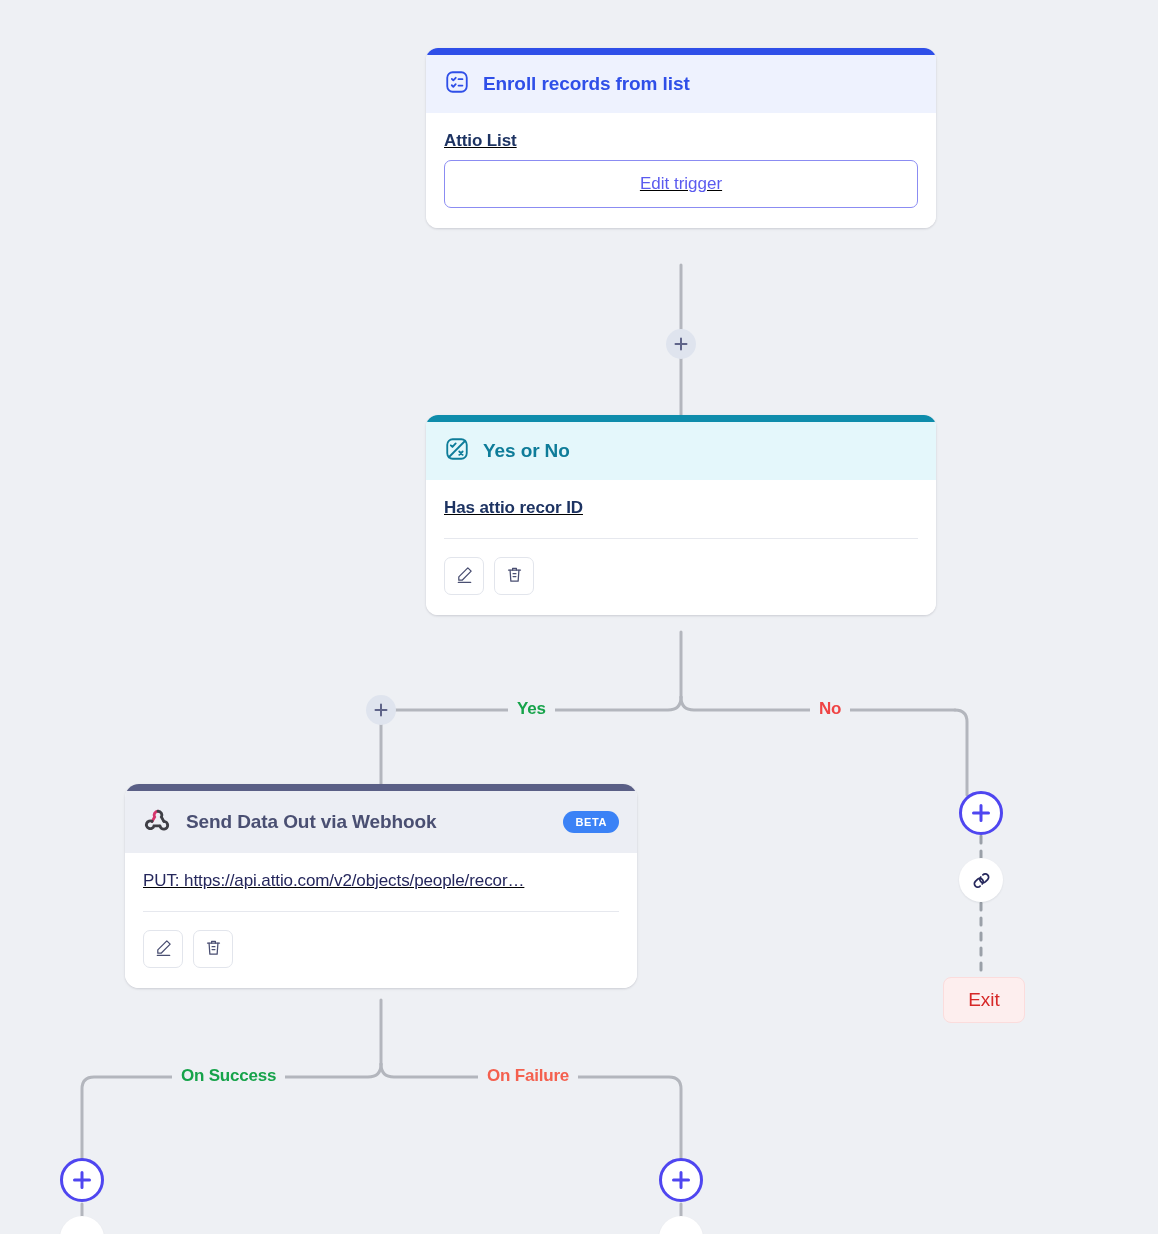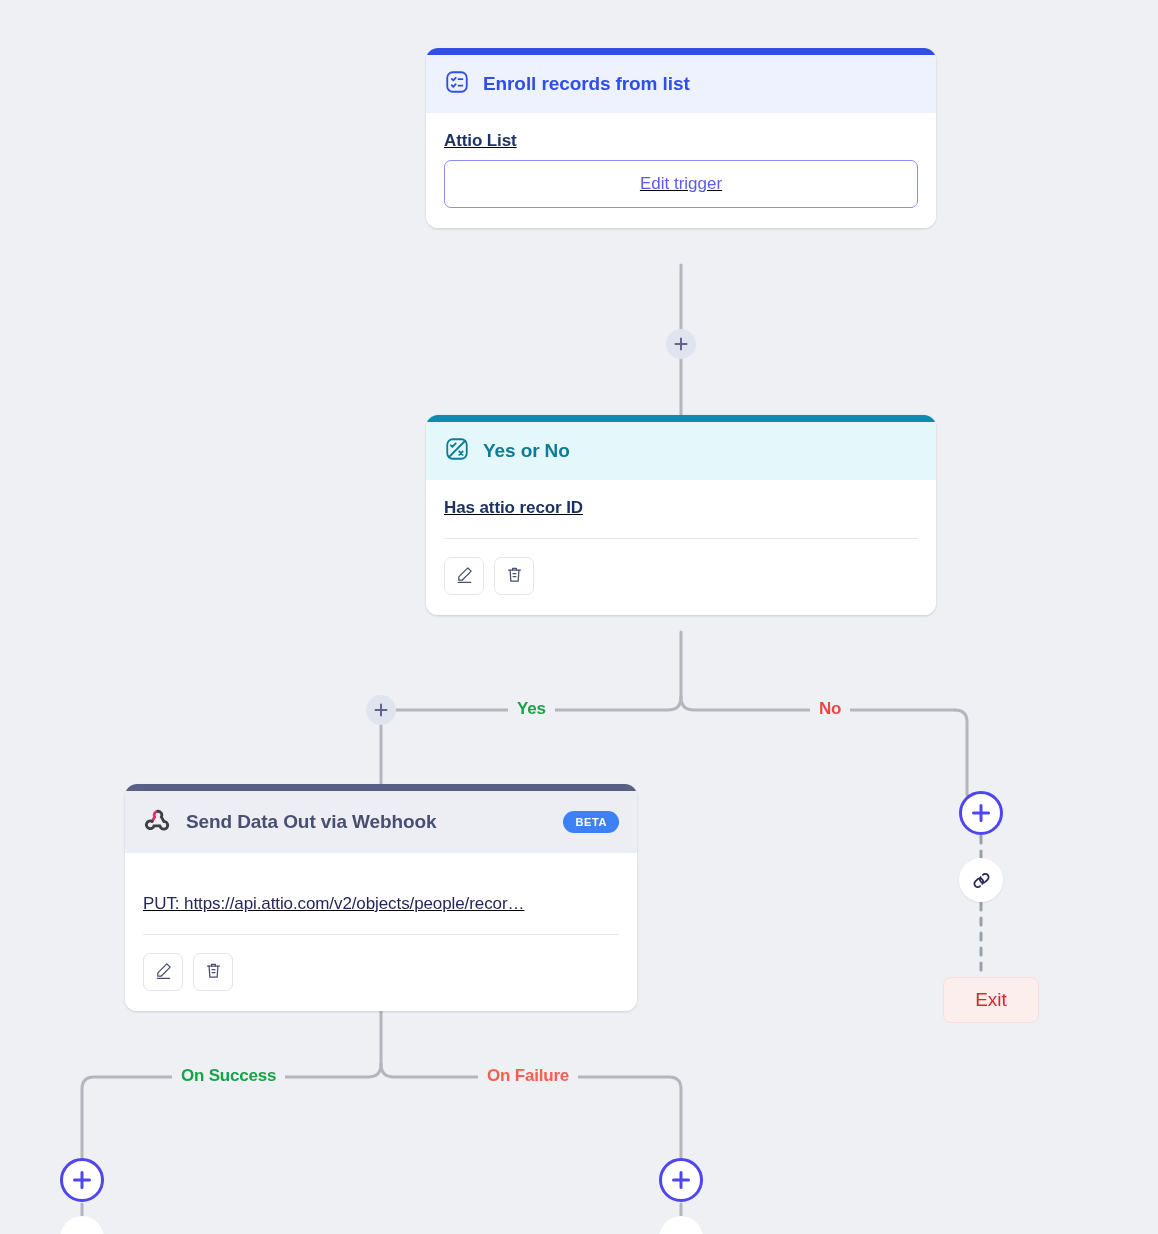--- a/index.html
+++ b/index.html
@@ -35,21 +35,21 @@
   .card-head .title {
     font-size: 19px; font-weight: bold; letter-spacing: -0.1px;
     flex: 1 1 auto;
   }
   .card-body { background: #fff; padding: 18px 18px 20px 18px; text-decoration: underline; }
   .body-text {
     font-size: 17px; color: #1d3362; font-weight: bold;
     letter-spacing: -0.1px;
     white-space: nowrap; overflow: hidden; text-overflow: ellipsis;
   }
-  .body-text.mono-url { font-weight: normal; color: #25275c; font-size: 17px; margin-top: 23px; }
+  .body-text.mono-url { font-weight: normal; color: #25275c; font-size: 17px; }
   .divider { height: 1px; background: #e6e8ee; margin: 20px 0 0 0; }
 
   .icon-btn-row { display: flex; gap: 10px; margin-top: 18px; }
   .icon-btn {
     width: 40px; height: 38px;
     border: 1px solid #e2e5ec; border-radius: 7px;
     background: #fff;
     display: flex; align-items: center; justify-content: center;
     cursor: pointer;
   }
@@ -71,21 +71,21 @@
     cursor: pointer;
   }
 
   
   #node-yesno { left: 426px; top: 415px; width: 510px; }
   #node-yesno .card-topbar { background: #0e8cab; }
   #node-yesno .card-head { background: #e4f7fb; }
   #node-yesno .card-head .title { color: #0e7c99; }
 
   
-  #node-webhook { left: 125px; top: 784px; width: 512px; }
+  #node-webhook { left: 125px; top: 784px; width: 512px; border-radius: 14px; }
   #node-webhook .card-topbar { background: #5a5f86; }
   #node-webhook .card-head { background: #eceef4; }
   #node-webhook .card-head .title { color: #4a4f72; font-size: 19px; }
   .beta-badge {
     background: #3b82f6; color: #fff;
     font-size: 11px; font-weight: bold; letter-spacing: .6px;
     padding: 5px 12px; border-radius: 11px;
     flex: 0 0 auto;
   }
 
@@ -125,21 +125,21 @@
   .lbl-yes     { color: #16a34a; }
   .lbl-no      { color: #ef4444; }
   .lbl-success { color: #16a34a; }
   .lbl-failure { color: #f4604f; }
 
   
   .exit-pill {
     position: absolute;
     background: #fdeeee; border: 1px solid #fbdcdc;
     border-radius: 8px;
-    padding: 11px 0; width: 96px;
+    padding: 11px 0; width: 82px;
     text-align: center;
     color: #d62828; font-size: 19px;
     cursor: pointer;
   }
 </style>
 </head>
 <body>
 
 <div id="canvas">
 

